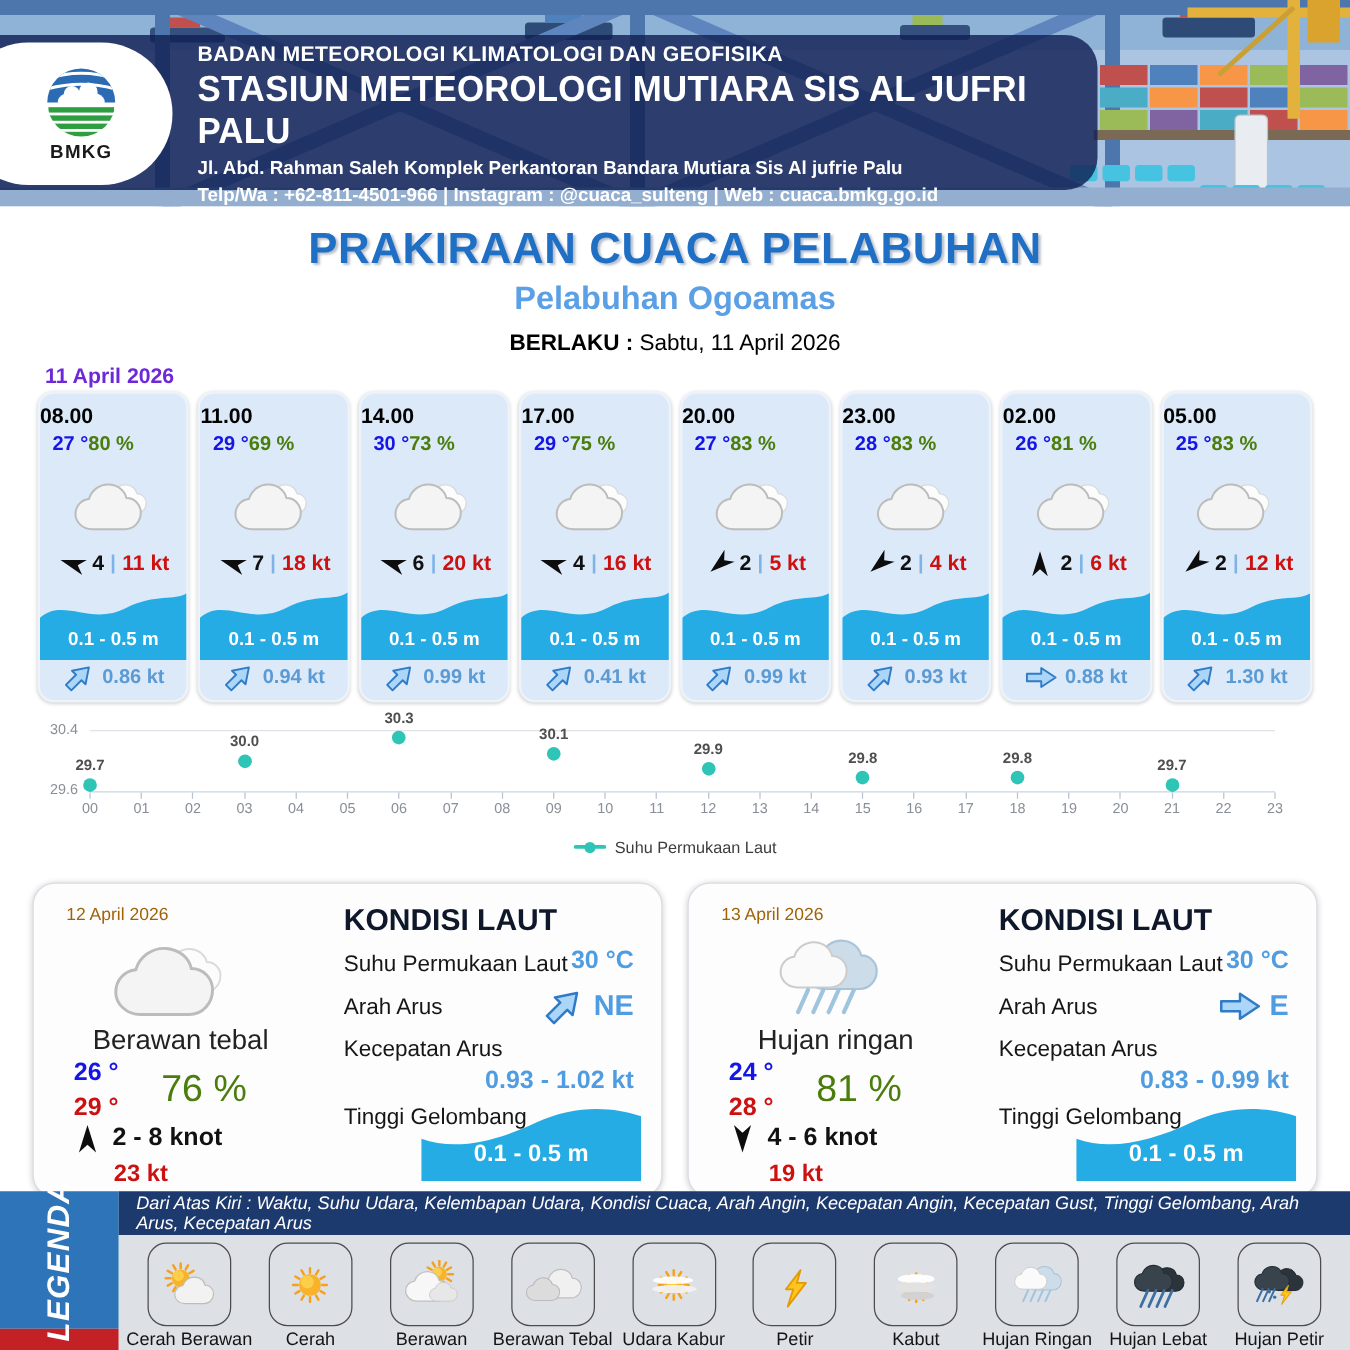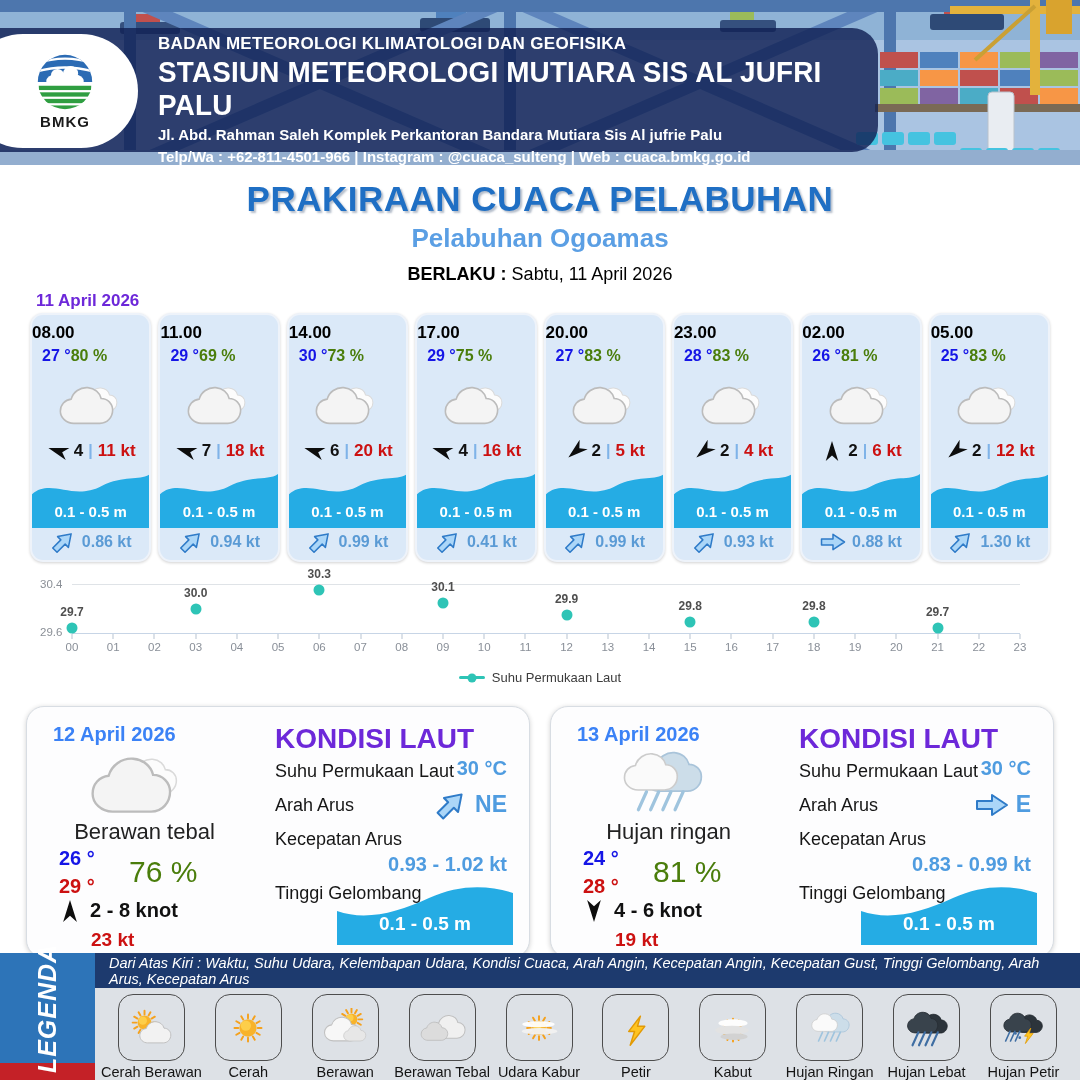--- a/index.html
+++ b/index.html
@@ -60,31 +60,31 @@
   .tick{position:absolute;top:0;width:1px;height:5px;background:#b7c3d1;transform:translateX(-50%)}
   .xlab{position:absolute;top:7px;transform:translateX(-50%);font-size:11.5px;color:#898f98}
   .chartlegend{position:absolute;left:0;right:0;top:100px;display:flex;align-items:center;justify-content:center;gap:7px}
   .lmark{width:26px;height:3px;background:#2ec4b6;border-radius:2px;position:relative}
   .lmark::after{content:"";position:absolute;left:50%;top:50%;transform:translate(-50%,-50%);width:9px;height:9px;border-radius:50%;background:#2ec4b6}
   .lltxt{font-size:13px;color:#3c3c3c}
   
   .daysrow{display:flex;gap:20px;justify-content:center;margin-top:8px}
   .dcard{width:502px;height:250px;position:relative;background:#fdfdfe;border:1px solid #d8dde3;
          border-radius:18px;box-shadow:0 1px 5px rgba(0,0,0,.18)}
-  .ddate{position:absolute;left:26px;top:16px;font-size:20px;font-weight:bold;color:#3b82f6}
+  .ddate{position:absolute;left:26px;top:16px;font-size:14px;font-weight:normal;color:#a16207}
   .dicon{position:absolute;left:52px;top:36px;width:118px;height:80px}
   .dcond{position:absolute;left:0;top:112px;width:235px;text-align:center;font-size:22px;color:#222}
   .dtmin{position:absolute;left:32px;top:140px;font-size:20px;font-weight:bold;color:#1515e6}
   .dtmax{position:absolute;left:32px;top:168px;font-size:20px;font-weight:bold;color:#cc1111}
   .drh{position:absolute;left:102px;top:148px;font-size:30px;font-weight:normal;color:#4a7d0b}
   .dwind{position:absolute;left:30px;top:192px;display:flex;align-items:center;gap:7px}
   .dwind .dart{width:26px;height:22px}
   .dwindtxt{font-size:20px;font-weight:bold;color:#111}
   .dgust{position:absolute;left:64px;top:222px;font-size:19px;font-weight:bold;color:#cc1111}
-  .seatitle{position:absolute;left:248px;top:16px;font-size:28px;font-weight:bold;color:#6d28d9}
+  .seatitle{position:absolute;left:248px;top:16px;font-size:24px;font-weight:bold;color:#0f172a}
   .sealab{position:absolute;left:248px;font-size:18px;color:#161616}
   .seaval{position:absolute;right:22px;font-size:20px;font-weight:bold;color:#4f9ce0;text-align:right}
   .seadir{position:absolute;right:22px;display:flex;align-items:center;gap:7px}
   .seadir .curarrow{width:34px;height:26px}
   .seadirtxt{font-size:23px;font-weight:bold;color:#4f9ce0}
   .dwavebox{position:absolute;right:16px;bottom:12px;width:176px;height:64px}
   .dwavebox svg{width:100%;height:100%}
   .dwavetxt{position:absolute;right:16px;bottom:22px;width:176px;text-align:center;font-size:19px;font-weight:bold;color:#fff}
   
   .legend{position:absolute;left:0;bottom:0;width:1080px;height:127px;display:flex}

